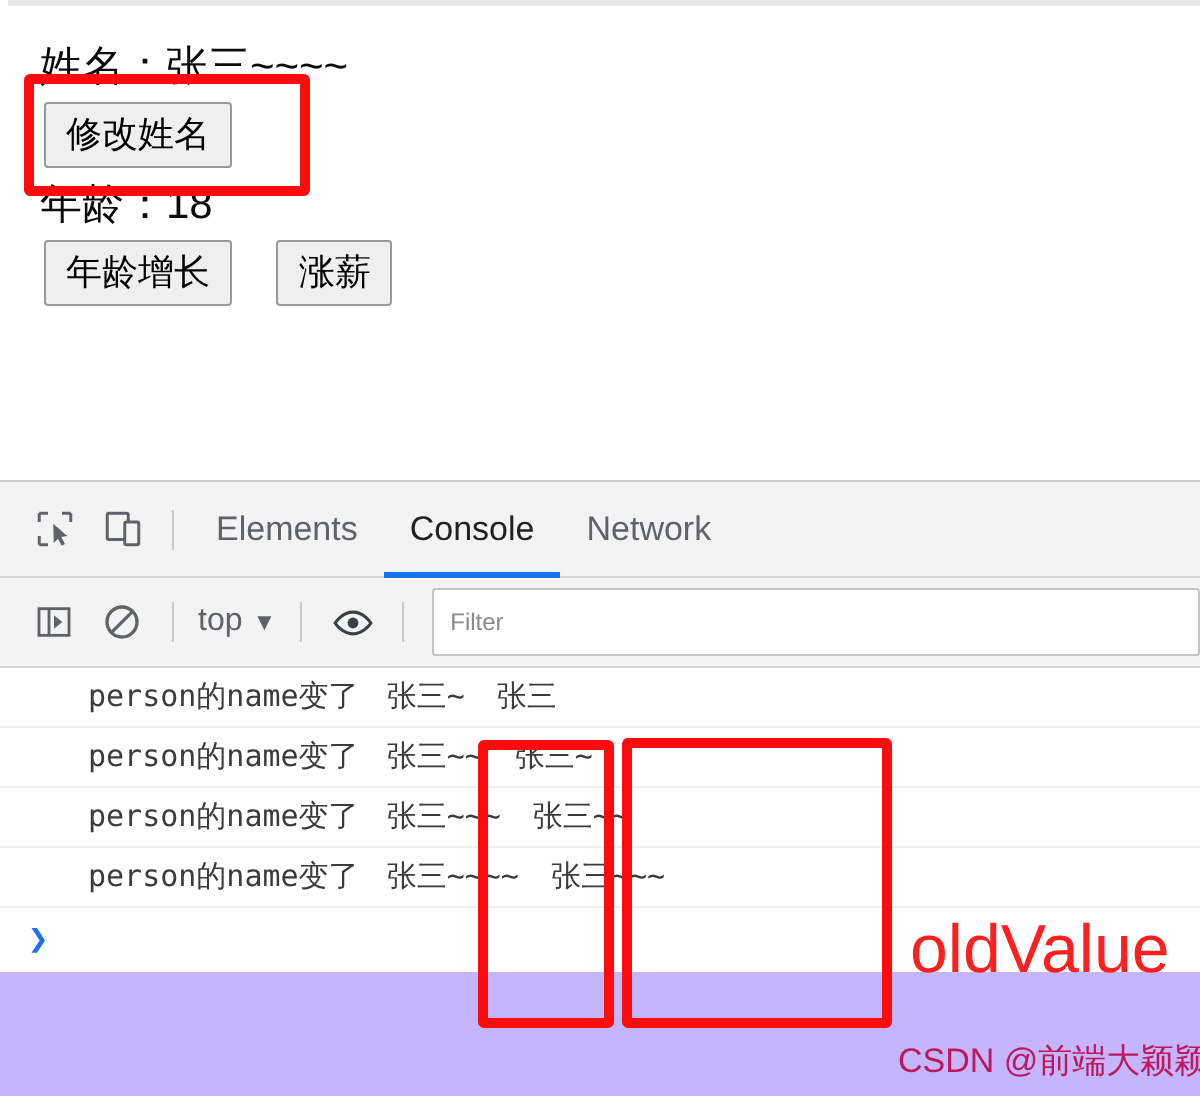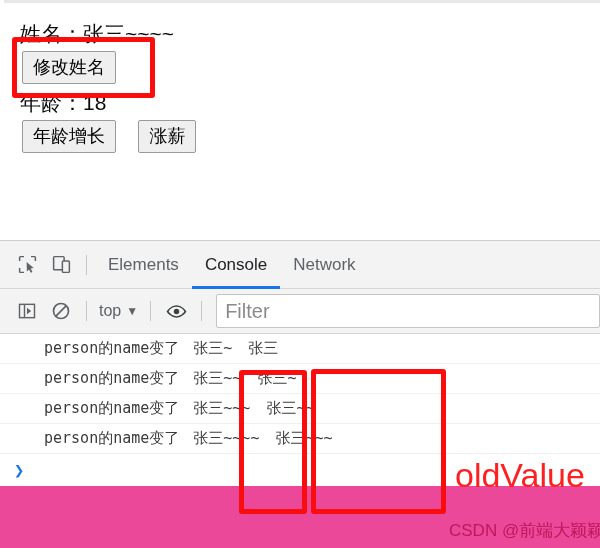--- a/index.html
+++ b/index.html
@@ -41,21 +41,21 @@
     line-height:22px;
     cursor:default;
   }
   .row-name{margin-top:18px;}
   .row-age{margin-top:2px;}
   .row-salary{margin-top:2px;}
 
   
   #devtools{
     position:absolute;left:0;top:240px;width:600px;height:308px;
-    background:#ec4899;
+    background:#c4b5fd;
     border-top:1px solid #cdcdcd;
     box-sizing:border-box;
   }
   #dt-tabbar{
     height:48px;
     background:#f3f3f3;
     border-bottom:1px solid #d6d6d6;
     display:flex;align-items:center;
     box-sizing:border-box;
     padding-left:10px;
@@ -98,21 +98,21 @@
     padding:0 4px;cursor:default;white-space:nowrap;
   }
   #dt-filter-input{
     flex:1;
     height:28px;
     margin-left:6px;
     margin-right:0;
     background:#ffffff;
     border:1px solid #c4c4c4;
     border-radius:2px;
-    font-size:20px;
+    font-size:12px;
     color:#8a8a8a;
     padding:16px 8px;
     box-sizing:border-box;
     display:flex;align-items:center;
     font-family:"Liberation Sans","DejaVu Sans",sans-serif;
   }
 
   
   #console-body{
     position:relative;

